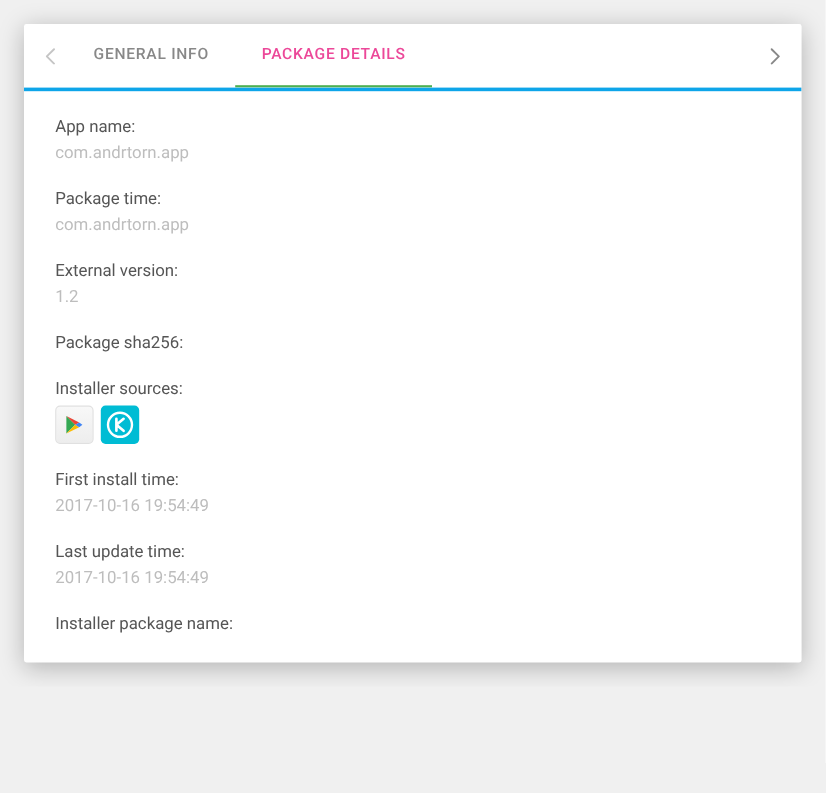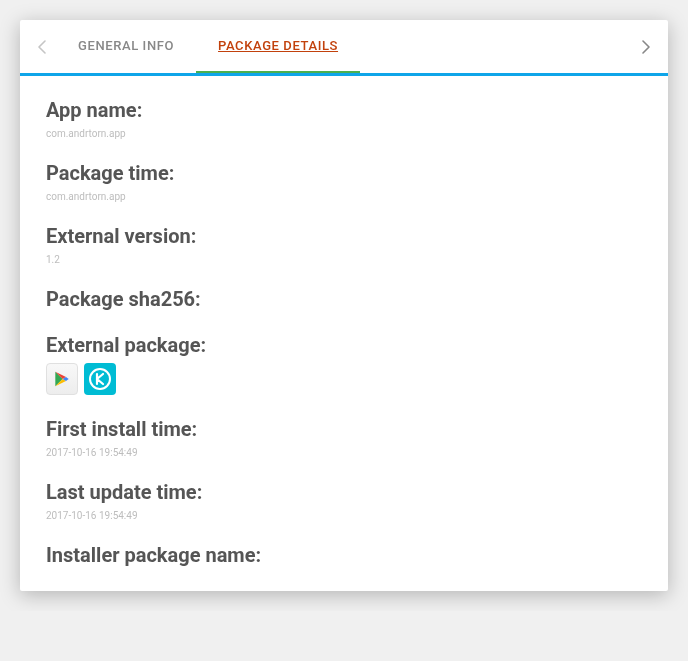--- a/index.html
+++ b/index.html
@@ -53,38 +53,37 @@
       letter-spacing: 0.6px;
       color: #888;
       cursor: pointer;
       white-space: nowrap;
       height: 100%;
       display: flex;
       align-items: center;
       border-bottom: 2px solid transparent;
     }
     .tab.active {
-      color: #c2410c;
+      color: #ec4899;
       border-bottom: 2px solid #4caf50;
-      text-decoration: underline;
     }
     .content {
       padding: 22px 26px 18px 26px;
     }
     .field {
       margin-bottom: 22px;
     }
     .field-label {
-      font-size: 20px;
+      font-size: 14px;
       color: #555;
       margin-bottom: 6px;
-      font-weight: 700;
+      font-weight: 400;
     }
     .field-value {
-      font-size: 10px;
+      font-size: 14px;
       color: #bdbdbd;
       word-break: break-all;
       font-weight: 400;
     }
     .external-sources {
       display: flex;
       gap: 6px;
       margin-top: 6px;
     }
     .source-icon {
@@ -151,21 +150,21 @@
     <div class="field">
       <div class="field-label">External version:</div>
       <div class="field-value">1.2</div>
     </div>
 
     <div class="field">
       <div class="field-label">Package sha256:</div>
     </div>
 
     <div class="field">
-      <div class="field-label">External package:</div>
+      <div class="field-label">Installer sources:</div>
       <div class="external-sources">
         <div class="source-icon playstore-icon">
           <svg class="playstore-svg" viewBox="0 0 24 26">
             <path d="M2 2 L2 24 L13 13 Z" fill="#34a853"></path>
             <path d="M2 2 L18 10 L13 13 Z" fill="#ea4335"></path>
             <path d="M2 24 L18 16 L13 13 Z" fill="#fbbc04"></path>
             <path d="M18 10 L22 13 L18 16 L13 13 Z" fill="#4285f4"></path>
           </svg>
         </div>
         <div class="source-icon koodous-icon">

